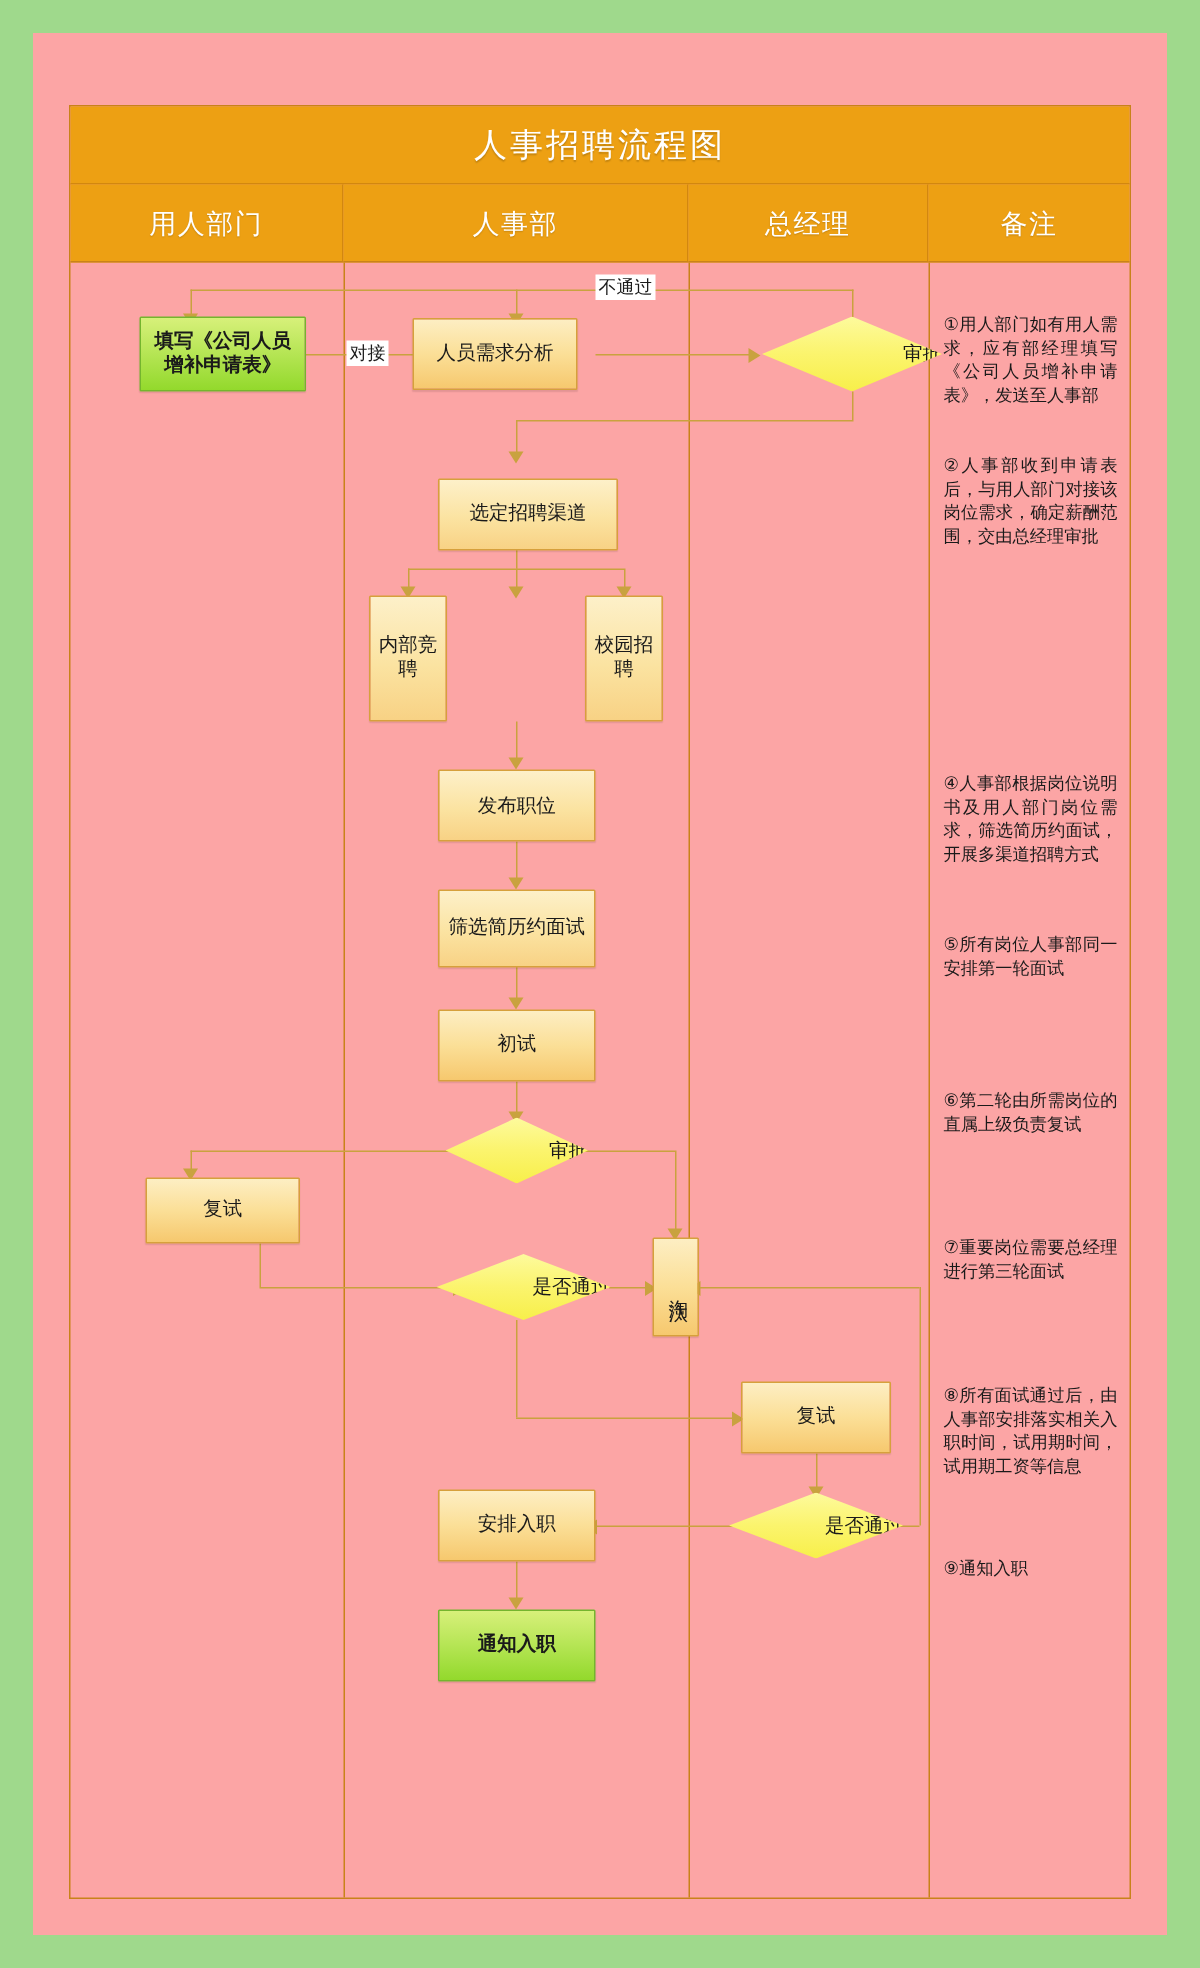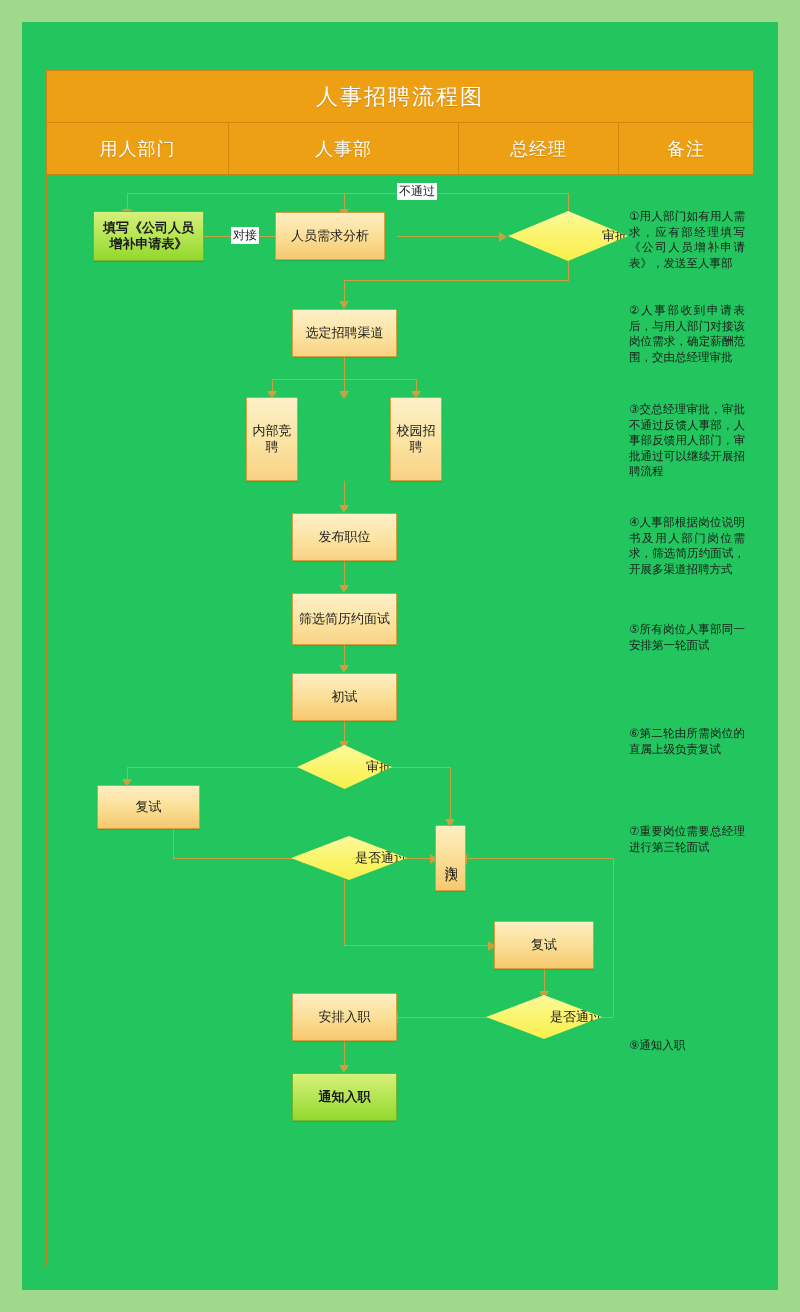--- a/index.html
+++ b/index.html
@@ -5,21 +5,21 @@
   html,body{margin:0;padding:0;}
   body{
     width:800px;height:1312px;
     background:#9fd98c;
     font-family:"DejaVu Sans","Liberation Sans",sans-serif;
     overflow:hidden;
   }
   #page{
     position:absolute;left:22px;top:22px;
     width:756px;height:1268px;
-    background:#22c55e;
+    background:#fca5a5;
   }
   #table{
     position:absolute;left:24px;top:48px;
     width:708px;height:1196px;
     border:1px solid #c8821a;
     box-sizing:border-box;
   }
   
   .title-bar{
     position:absolute;left:0;top:0;width:100%;height:52px;
@@ -218,21 +218,21 @@
       </div>
 
       <div class="node orange-strong" style="left:228px;top:37px;width:110px;height:48px;">
         <span>人员需求分析</span>
       </div>
 
       <div class="diamond" style="left:461px;top:36px;width:120px;height:50px;">
         <span>审批</span>
       </div>
 
-      <div class="node" style="left:245px;top:134px;width:105px;height:48px;">
+      <div class="node" style="left:245px;top:144px;width:120px;height:48px;">
         <span>选定招聘渠道</span>
       </div>
 
       <div class="node" style="left:199px;top:222px;width:52px;height:84px;">
         <span>内部竞聘</span>
       </div>
       <div class="node" style="left:343px;top:222px;width:52px;height:84px;">
         <span>校园招聘</span>
       </div>
 
@@ -278,22 +278,22 @@
 
       <div class="node green" style="left:245px;top:898px;width:105px;height:48px;">
         <span>通知入职</span>
       </div>
 
     </div>
 
     <div class="notes">
       <div class="note" style="top:18px;margin-top:16px;">①用人部门如有用人需求，应有部经理填写《公司人员增补申请表》，发送至人事部</div>
       <div class="note" style="top:128px;">②人事部收到申请表后，与用人部门对接该岗位需求，确定薪酬范围，交由总经理审批</div>
-      <div class="note" style="top:227px;">③交总经理审批，审批不通过反馈人事部，人事部反馈用人部门，审批通过可以继续开展招聘流程</div>
       <div class="note" style="top:340px;">④人事部根据岗位说明书及用人部门岗位需求，筛选简历约面试，开展多渠道招聘方式</div>
       <div class="note" style="top:447px;">⑤所有岗位人事部同一安排第一轮面试</div>
       <div class="note" style="top:551px;">⑥第二轮由所需岗位的直属上级负责复试</div>
       <div class="note" style="top:649px;">⑦重要岗位需要总经理进行第三轮面试</div>
+      <div class="note" style="top:748px;">⑧所有面试通过后，由人事部安排落实相关入职时间，试用期时间，试用期工资等信息</div>
       <div class="note" style="top:863px;">⑨通知入职</div>
     </div>
 
   </div>
 </div>
 
 </body></html>

